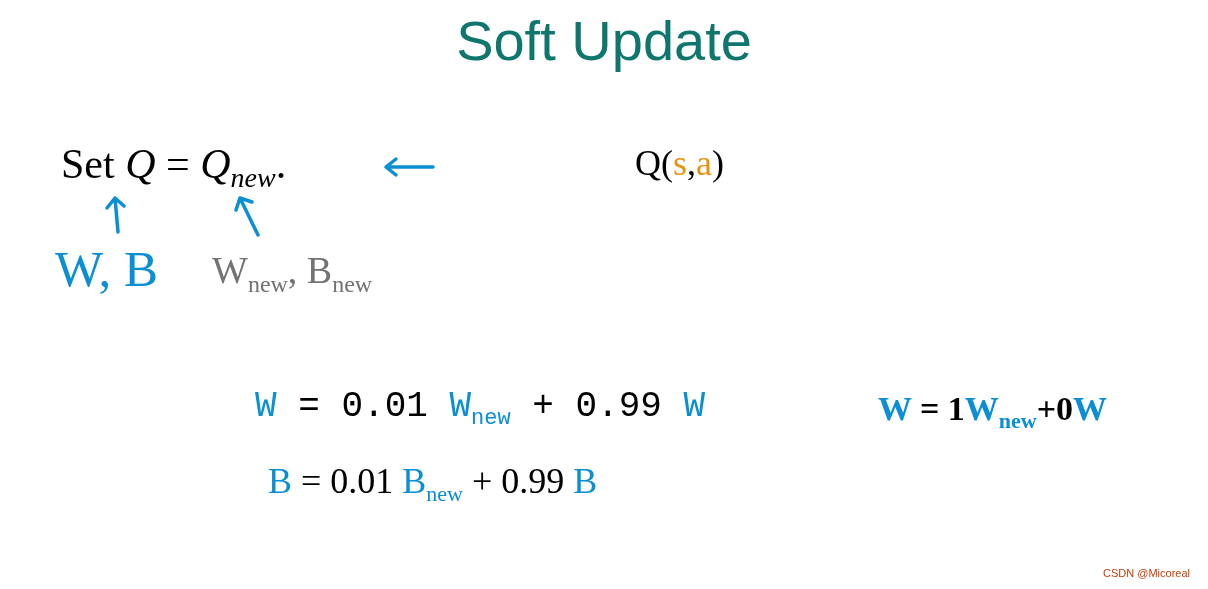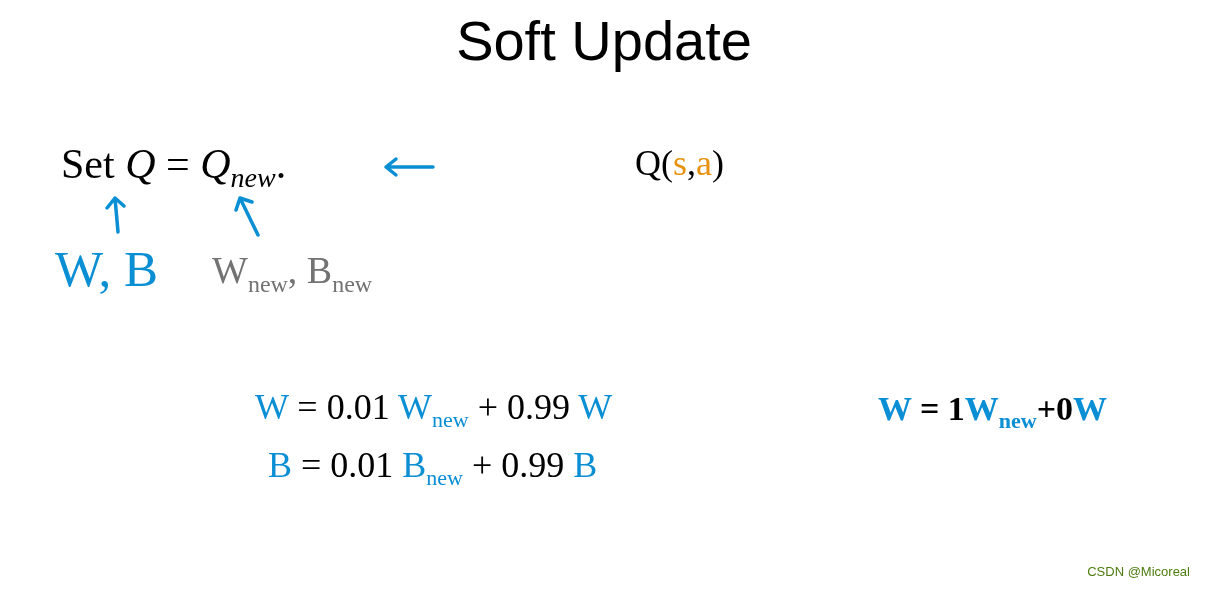--- a/index.html
+++ b/index.html
@@ -14,21 +14,21 @@
       font-family: 'Segoe UI', Arial, sans-serif;
       position: relative;
       overflow: hidden;
     }
     .title {
       position: absolute;
       top: 8px;
       left: 50%;
       transform: translateX(-50%);
       font-size: 56px;
-      color: #000000;
+      color: #0f766e;
       font-weight: 400;
     }
     .set-line {
       position: absolute;
       top: 140px;
       left: 32px;
       font-size: 42px;
       color: #000;
       font-family: Georgia, 'Times New Roman', serif;
       margin-left: 29px;
@@ -91,26 +91,26 @@
     }
     .wnew-bnew .sub2 {
       font-size: 24px;
       vertical-align: sub;
     }
     .eq-w {
       position: absolute;
       top: 386px;
       left: 255px;
       font-size: 36px;
-      font-family: Liberation Serif, serif;
+      font-family: Liberation Mono, monospace;
       text-align: center;
     }
     .eq-b {
       position: absolute;
-      top: 444px;
+      top: 460px;
       left: 268px;
       font-size: 36px;
       font-family: 'Comic Sans MS', cursive;
       text-align: right;
     }
     .eq-right {
       position: absolute;
       top: 390px;
       left: 878px;
       font-size: 34px;
@@ -120,22 +120,22 @@
     .blue { color: #0a8ed4; }
     .black { color: #000; }
     .sub3 {
       font-size: 22px;
       vertical-align: sub;
     }
     .watermark {
       position: absolute;
       bottom: 10px;
       right: 18px;
-      font-size: 13px;
-      color: #4d7c0f;
+      font-size: 11px;
+      color: #c2410c;
       font-family: Arial, sans-serif;
     }
   </style>
 </head>
 <body>
 
 <div class="title">Soft Update</div>
 
 <div class="set-line">
   <span>Set </span><span class="q1">Q</span><span> = </span><span class="q1">Q</span><span class="sub">new</span><span>.</span>

